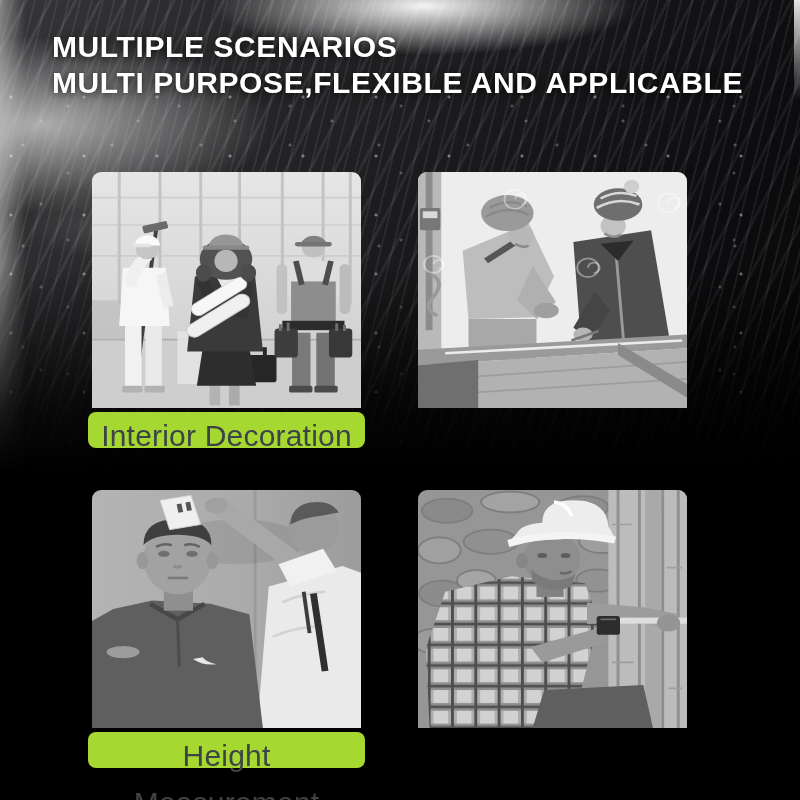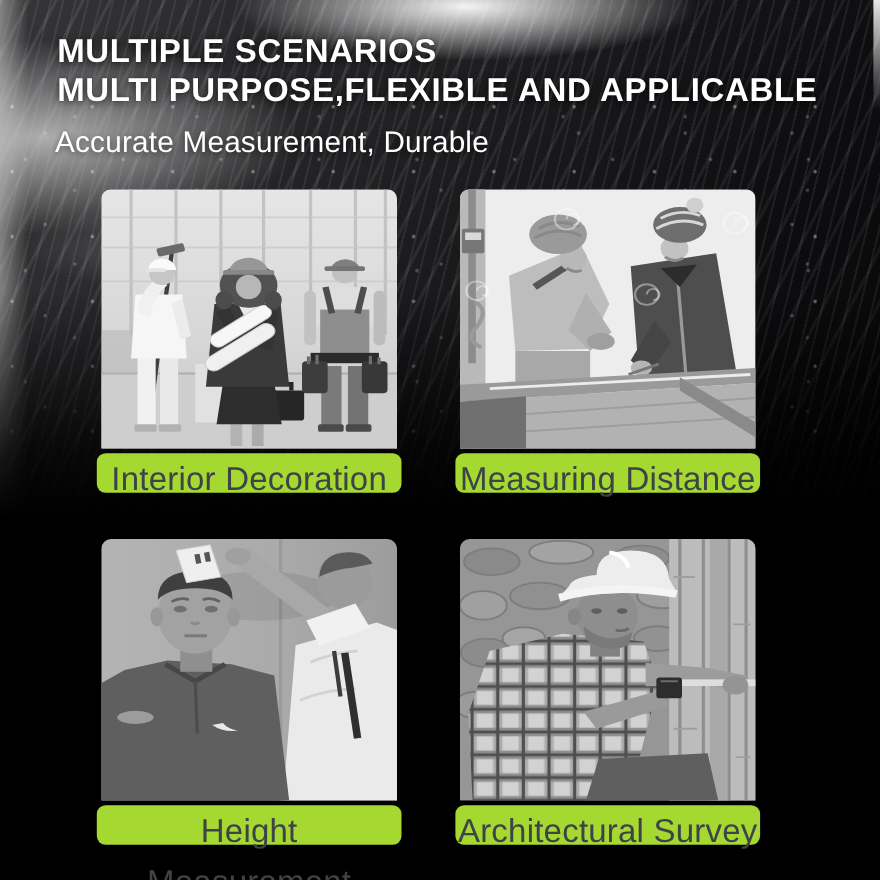--- a/index.html
+++ b/index.html
@@ -73,21 +73,20 @@
 <div class="stage" style="--green:#a6d832; --labeltext:#3d4347;">
 
   <div class="hero-bg"></div>
   <div class="hero-speckles"></div>
   <div class="hero-fade"></div>
   <div class="right-sliver"></div>
 
   <header class="hdr">
     <h1 class="t1">MULTIPLE SCENARIOS</h1>
     <h1 class="t2">MULTI PURPOSE,FLEXIBLE AND APPLICABLE</h1>
-    <p class="sub">Accurate Measurement, Durable</p>
   </header>
 
   <div class="grid">
 
     <figure class="panel">
       <div class="photo">
         <svg viewBox="0 0 277 276" preserveAspectRatio="none">
           <defs>
             <linearGradient id="s1bg" x1="0" y1="0" x2="0" y2="1">
               <stop offset="0" stop-color="#e6e6e6"></stop>
@@ -218,21 +217,20 @@
               <path d="M100,32 a6,6 0 1 1 6,6"></path>
             <circle cx="258" cy="36" r="11"></circle>
               <path d="M258,36 a6,6 0 1 1 6,6"></path>
             <circle cx="175" cy="112" r="11"></circle>
               <path d="M175,112 a6,6 0 1 1 6,6"></path>
             <circle cx="16" cy="108" r="10"></circle>
               <path d="M16,108 a5,5 0 1 1 5,5"></path>
           </g>
         </svg>
       </div>
-      <figcaption class="tag">Measuring Distance</figcaption>
     </figure>
 
     <figure class="panel">
       <div class="photo">
         <svg viewBox="0 0 277 276" preserveAspectRatio="none">
           <defs>
             <linearGradient id="s3bg" x1="0" y1="0" x2="1" y2="0">
               <stop offset="0" stop-color="#b4b4b4"></stop>
                 <stop offset=".6" stop-color="#aaaaaa"></stop>
                 <stop offset="1" stop-color="#9c9c9c"></stop>
@@ -327,17 +325,16 @@
             <ellipse cx="128" cy="76" rx="5" ry="3" fill="#5e5e5e"></ellipse>
             <ellipse cx="152" cy="76" rx="5" ry="3" fill="#5e5e5e"></ellipse>
             <path d="M146,96 q8,2 12,-2" stroke="#6a6a6a" stroke-width="3" fill="none"></path>
             <ellipse cx="107" cy="82" rx="6" ry="9" fill="#868686"></ellipse>
             <path d="M128,38 q0,-26 32,-26 q34,0 36,30 l6,12 L94,60 l8,-10 q4,-10 26,-12 z" fill="#ededed"></path>
             <path d="M92,58 q46,-16 112,-4 l-2,8 q-62,-12 -108,4 z" fill="#f4f4f4"></path>
             <path d="M140,14 q14,2 18,16" stroke="#fff" stroke-width="4" fill="none"></path>
           </g>
         </svg>
       </div>
-      <figcaption class="tag">Architectural Survey</figcaption>
     </figure>
 
   </div>
 </div>
 
 </body></html>

